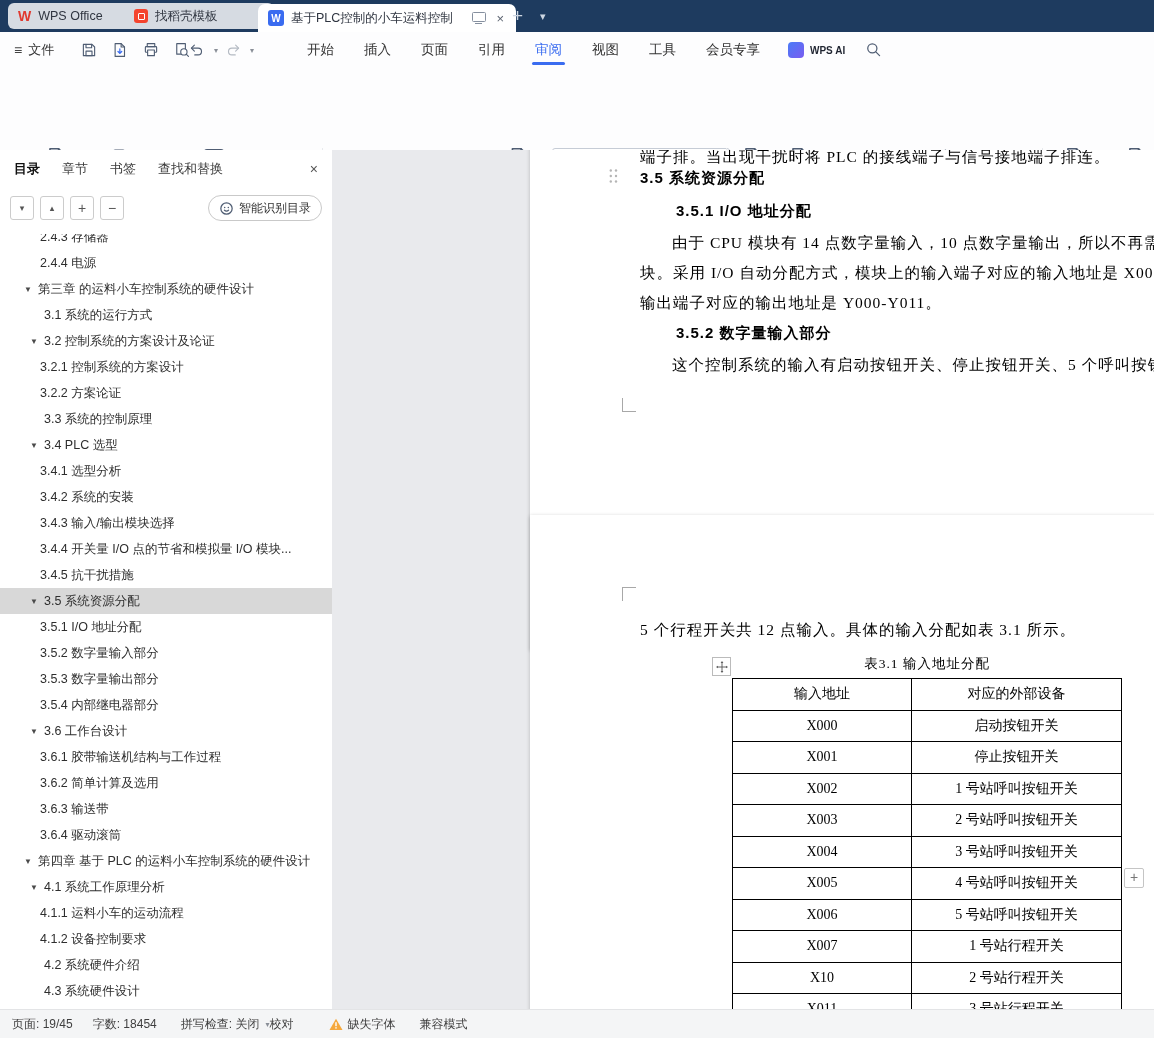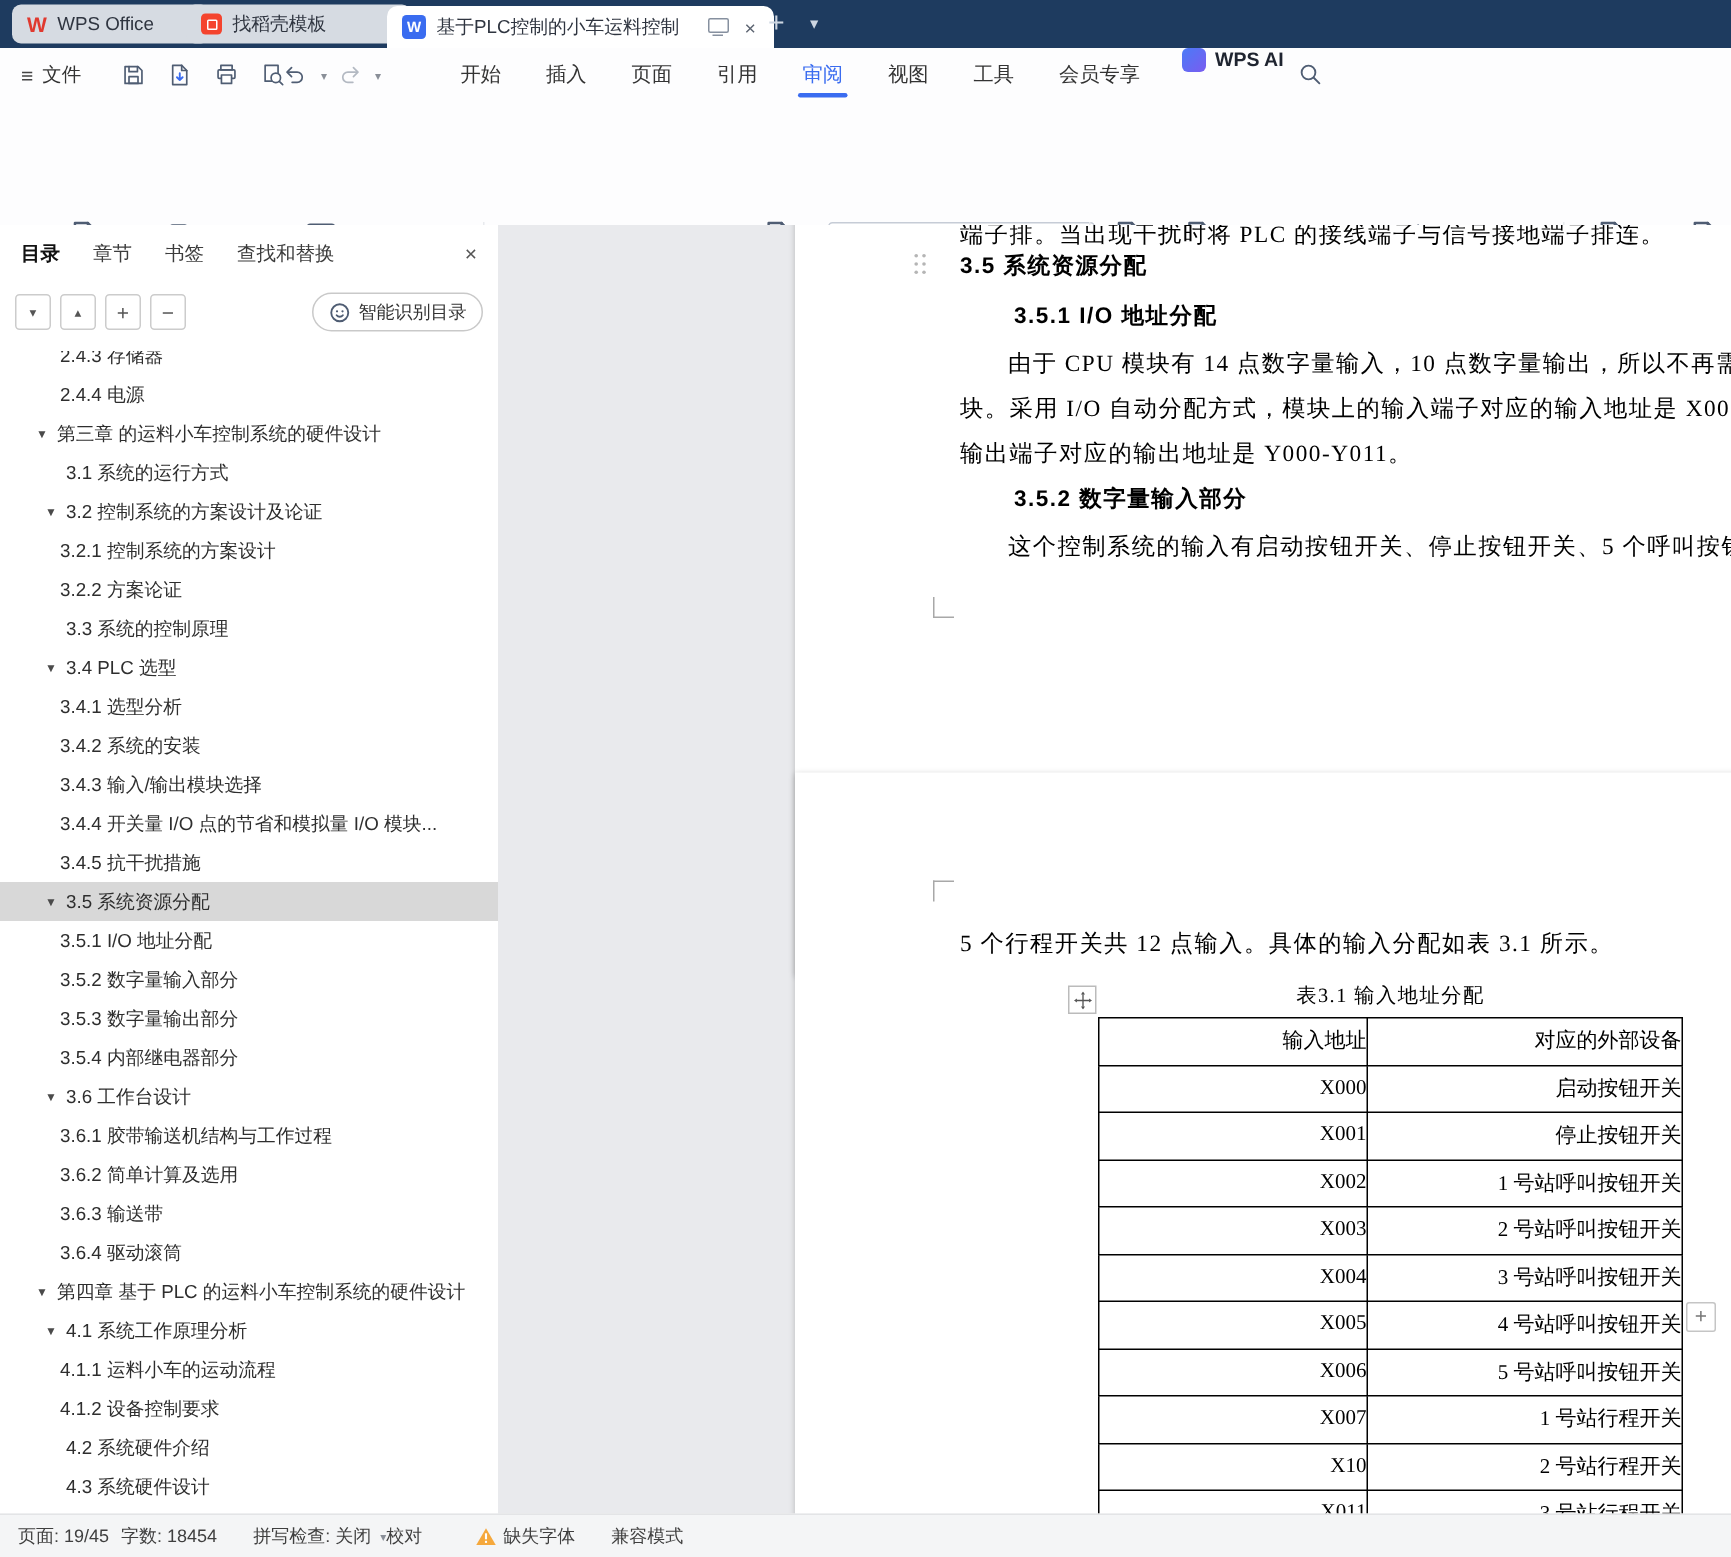--- a/index.html
+++ b/index.html
@@ -38,21 +38,21 @@
   .file-btn{position:absolute;left:14px;top:0;height:36px;display:flex;align-items:center;gap:6px;font-size:13px;color:#333}
   .hamb{font-size:14px;color:#444}
   .qicons{position:absolute;left:78px;top:0;height:36px;display:flex;align-items:center;gap:9px}
   .qbtn{display:flex;align-items:center;padding:2px;border-radius:3px}
   .undo-redo{position:absolute;left:186px;top:0;height:36px;display:flex;align-items:center;gap:4px}
   .car{font-size:8px;color:#8a8f98;margin-left:2px}
   .menu-tabs{position:absolute;left:292px;top:0;height:36px;display:flex;}
   .mtab{position:relative;margin:0 15px;font-size:13.5px;color:#333;height:36px;line-height:36px;cursor:pointer;white-space:nowrap}
   .mtab.active{color:#3a6cf0}
   .mtab.active::after{content:"";position:absolute;left:-3px;right:-3px;bottom:3px;height:3px;border-radius:1.5px;background:#3a6cf0}
-  .wpsai{position:absolute;left:788px;top:0;height:36px;display:flex;align-items:flex-start;gap:6px;font-size:13px;font-weight:bold;color:#1f2430}
+  .wpsai{position:absolute;left:788px;top:0;height:36px;display:flex;align-items:center;gap:6px;font-size:10px;font-weight:bold;color:#1f2430}
   .ai-logo{width:16px;height:16px;border-radius:4px;background:linear-gradient(135deg,#4a7bf7,#7a5cf0)}
   .msearch{position:absolute;left:862px;top:6px;padding:2px}
 
   
   .ribbon{position:absolute;top:68px;left:0;right:0;height:82px;background:#fdfdfe;border-bottom:1px solid #dfe2e6}
   .rbtn{position:absolute;top:78px;height:62px;display:flex;flex-direction:column;align-items:center;font-size:12px;color:#414a56;cursor:pointer}
   .rbtn .ic{margin-bottom:9px}
   .rlab-row{display:flex;align-items:center;white-space:nowrap}
   .sep{position:absolute;top:80px;width:1px;height:54px;background:#e8eaed}
   .disabled{opacity:.42;filter:grayscale(.7)}
@@ -88,21 +88,21 @@
   .page1{left:198px;top:-60px;width:840px;height:560px}
   .page2{left:198px;top:365px;width:840px;height:700px}
   .dline{position:absolute;white-space:nowrap;font-family:"Liberation Serif","DejaVu Serif",serif;font-size:15.5px;color:#000;letter-spacing:1px;line-height:22px;cursor:text}
   .dhead{position:absolute;white-space:nowrap;font-family:"Liberation Sans","DejaVu Sans",sans-serif;font-weight:600;font-size:15px;color:#000;letter-spacing:1px;line-height:22px;cursor:text}
   .crn-bl{position:absolute;left:92px;top:308px;width:13px;height:13px;border-left:1.5px solid #a8a8a8;border-bottom:1.5px solid #a8a8a8}
   .crn-tl{position:absolute;left:92px;top:72px;width:13px;height:13px;border-left:1.5px solid #a8a8a8;border-top:1.5px solid #a8a8a8}
   .draghandle{position:absolute;left:78px;top:78px;cursor:grab}
   .tcaption{position:absolute;left:202px;top:140px;width:390px;text-align:center;font-family:"Liberation Serif","DejaVu Serif",serif;font-size:13.5px;color:#000;letter-spacing:1px}
   .mvhandle{position:absolute;left:182px;top:142px;width:17px;height:17px;border:1px solid #bbb;background:#fff;display:flex;align-items:center;justify-content:center;cursor:move}
   .dtable{position:absolute;left:202px;top:163px;width:390px;border-collapse:collapse;font-family:"Liberation Serif","DejaVu Serif",serif;font-size:14px;color:#000;table-layout:fixed}
-  .dtable td{border:1.5px solid #000;height:30.5px;text-align:right;padding:0;overflow:hidden;white-space:nowrap;cursor:text}
+  .dtable td{border:1.5px solid #000;height:30.5px;text-align:center;padding:0;overflow:hidden;white-space:nowrap;cursor:text}
   .dtable td:first-child{width:178px}
   .addbtn{position:absolute;left:594px;top:353px;width:18px;height:18px;border:1px solid #c5c5c5;border-radius:2px;background:#fff;color:#777;font-size:14px;line-height:16px;text-align:center;cursor:pointer}
 
   
   .statusbar{position:absolute;left:0;right:0;bottom:0;height:28px;background:#f4f5f6;border-top:1px solid #e3e4e6;display:flex;align-items:center;font-size:12px;color:#3f3f3f;white-space:nowrap}
   .sb{cursor:pointer;display:flex;align-items:center;gap:4px}
 </style>
 </head>
 <body>
 
@@ -568,21 +568,21 @@
               <td>3 号站行程开关</td>
             </tr>
           </tbody>
         </table>
       <div class="addbtn">+</div>
     </div>
   </div>
 
   <div class="statusbar">
     <span class="sb" style="margin-left:12px">页面: 19/45</span>
-    <span class="sb" style="margin-left:8px">字数: 18454</span>
+    <span class="sb" style="margin-left:20px">字数: 18454</span>
     <span class="sb" style="margin-left:24px">
       <span>拼写检查: 关闭</span>
       <span class="car">▾</span>
     </span>
     <span class="sb" style="">校对</span>
     <span class="sb" style="margin-left:36px">
       <svg class="ic" width="14" height="13" viewBox="0 0 14 13">
           <path d="M7 .8 13.5 12H.5z" fill="#f5a83c"></path>
           <rect x="6.3" y="4.2" width="1.4" height="4" fill="#fff"></rect>
           <rect x="6.3" y="9.2" width="1.4" height="1.4" fill="#fff"></rect>

